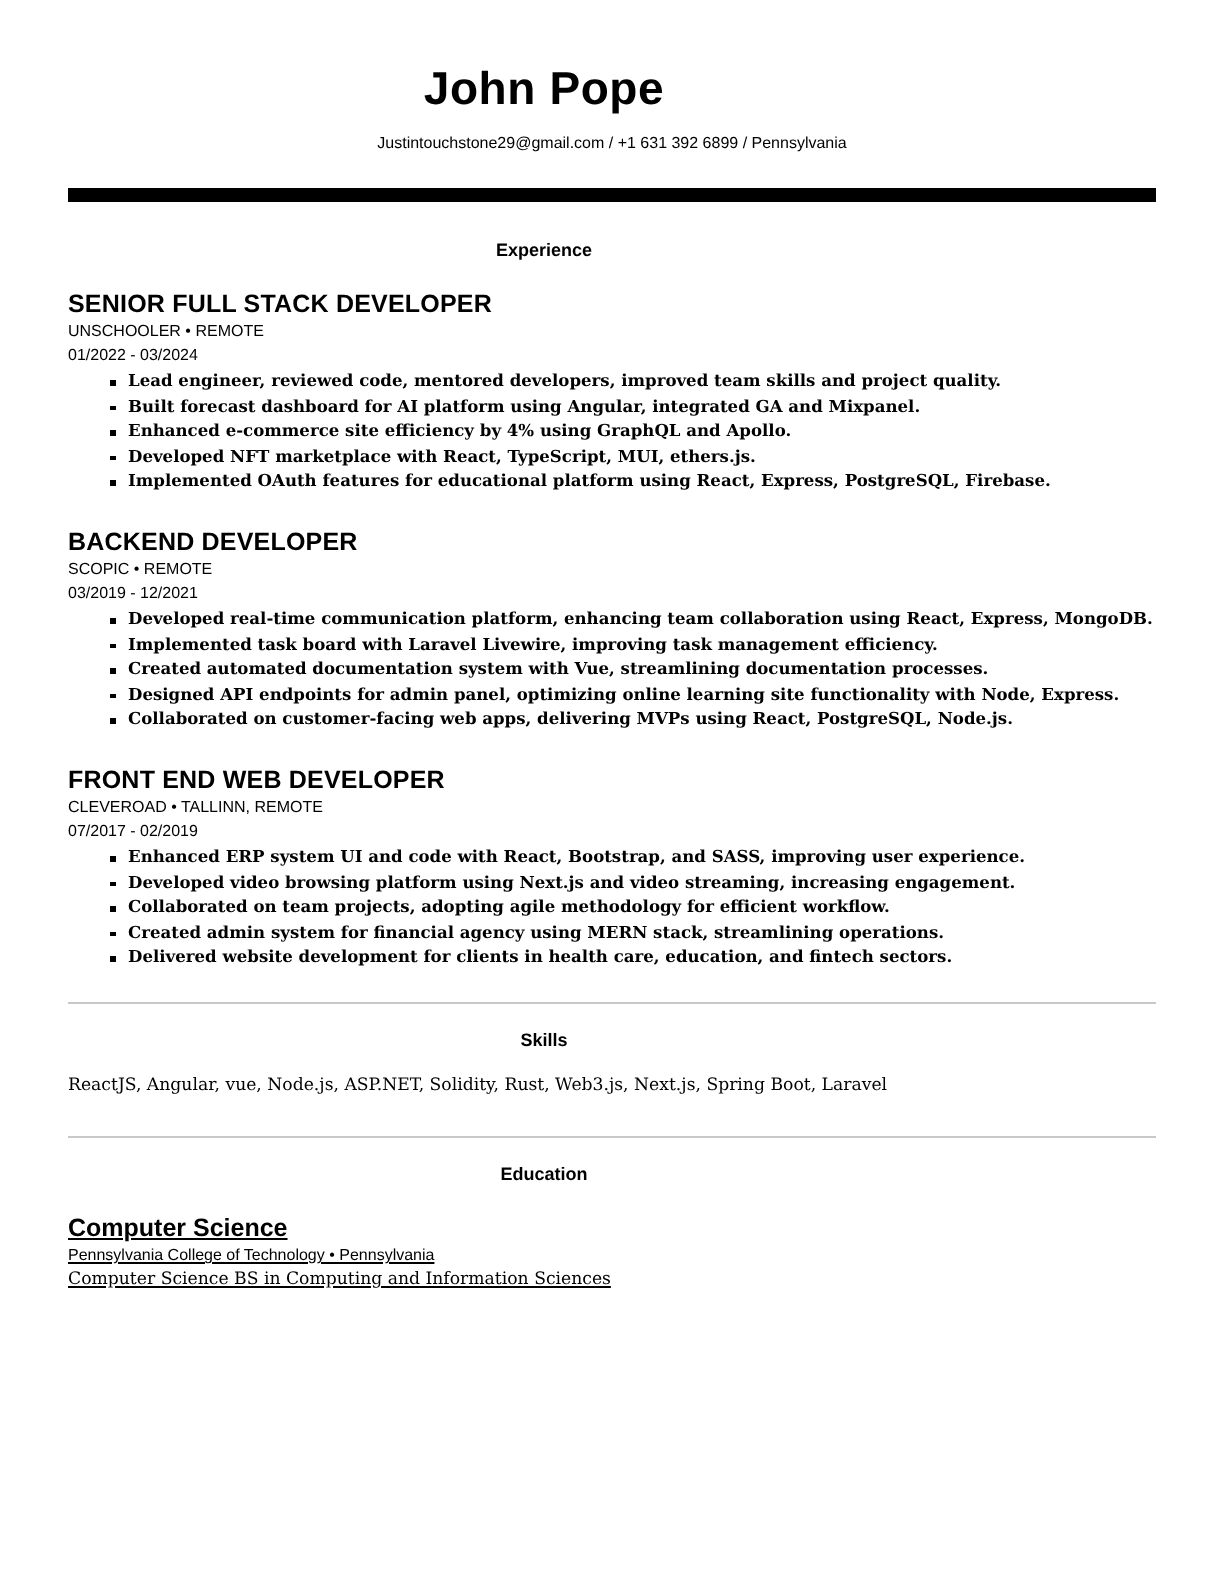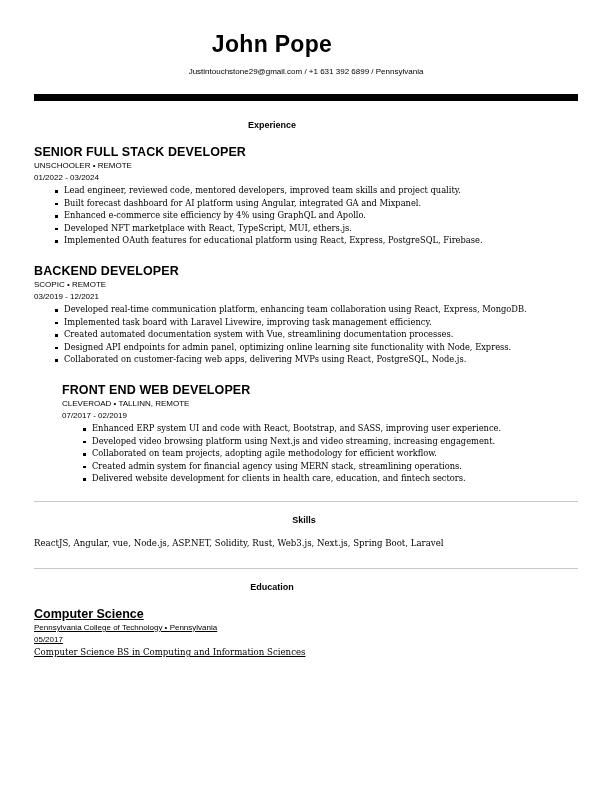--- a/index.html
+++ b/index.html
@@ -7,21 +7,21 @@
     .sans { font-family: "Liberation Sans", "DejaVu Sans", sans-serif; }
     .serif { font-family: "DejaVu Serif", "Liberation Serif", serif; }
     #name { position:absolute; top:31px; left:0; width:544px; text-align:center; font-size:23px; font-weight:bold; letter-spacing:0.3px; }
     #contact { position:absolute; top:67px; left:0; width:612px; text-align:center; font-size:8px; }
     #topbar { position:absolute; top:94px; left:34px; width:544px; height:7px; background:#000; }
     .section-title { position:absolute; left:0; width:544px; text-align:center; font-size:9px; font-weight:bold; }
     .job { position:absolute; left:34px; width:550px; }
     .job-title { font-size:12.5px; font-weight:bold; line-height:15px; letter-spacing:0.1px; }
     .job-meta { font-size:8px; line-height:12px; }
     ul { margin:0; padding:0 0 0 30px; list-style:none; }
-    li { font-size:8.3px; line-height:12.6px; position:relative; white-space:nowrap; }
+    li { font-size:8.3px; line-height:12.6px; position:relative; white-space:nowrap;font-weight:bold; }
     li::before { content:""; position:absolute; left:-9px; top:6px; width:2.5px; height:2.5px; background:#000; }
     .divider { position:absolute; left:34px; width:544px; height:1px; background:#c8c8c8; }
     #skills-text { position:absolute; left:34px; top:538px; font-size:8.6px; white-space:nowrap; }
     .edu { position:absolute; left:34px; top:606px;text-decoration:underline; }
     .edu-title { font-size:12.5px; font-weight:bold; line-height:16px; }
     .edu-meta { font-size:8px; line-height:12px; }
     .edu-desc { font-size:8.6px; line-height:13px; }
   </style>
 </head>
 <body>
@@ -51,40 +51,39 @@
   <div class="job-meta sans">03/2019 - 12/2021</div>
   <ul class="serif">
     <li>Developed real-time communication platform, enhancing team collaboration using React, Express, MongoDB.</li>
     <li>Implemented task board with Laravel Livewire, improving task management efficiency.</li>
     <li>Created automated documentation system with Vue, streamlining documentation processes.</li>
     <li>Designed API endpoints for admin panel, optimizing online learning site functionality with Node, Express.</li>
     <li>Collaborated on customer-facing web apps, delivering MVPs using React, PostgreSQL, Node.js.</li>
   </ul>
 </div>
 
-<div class="job" style="top:383px;margin-left:28px;">
+<div class="job" style="top:383px;">
   <div class="job-title sans">FRONT END WEB DEVELOPER</div>
   <div class="job-meta sans">CLEVEROAD • TALLINN, REMOTE</div>
   <div class="job-meta sans">07/2017 - 02/2019</div>
   <ul class="serif">
     <li>Enhanced ERP system UI and code with React, Bootstrap, and SASS, improving user experience.</li>
     <li>Developed video browsing platform using Next.js and video streaming, increasing engagement.</li>
     <li>Collaborated on team projects, adopting agile methodology for efficient workflow.</li>
     <li>Created admin system for financial agency using MERN stack, streamlining operations.</li>
     <li>Delivered website development for clients in health care, education, and fintech sectors.</li>
   </ul>
 </div>
 
 <div class="divider" style="top:501px;"></div>
 
-<div class="section-title sans" style="top:515px;padding-left:32px;">Skills</div>
+<div class="section-title sans" style="top:515px;">Skills</div>
 <div id="skills-text" class="serif">ReactJS, Angular, vue, Node.js, ASP.NET, Solidity, Rust, Web3.js, Next.js, Spring Boot, Laravel</div>
 
 <div class="divider" style="top:568px;"></div>
 
 <div class="section-title sans" style="top:582px;">Education</div>
 
 <div class="edu">
   <div class="edu-title sans">Computer Science</div>
   <div class="edu-meta sans">Pennsylvania College of Technology • Pennsylvania</div>
-  <div class="edu-meta sans">05/2017</div>
   <div class="edu-desc serif">Computer Science BS in Computing and Information Sciences</div>
 </div>
 
 </body></html>

